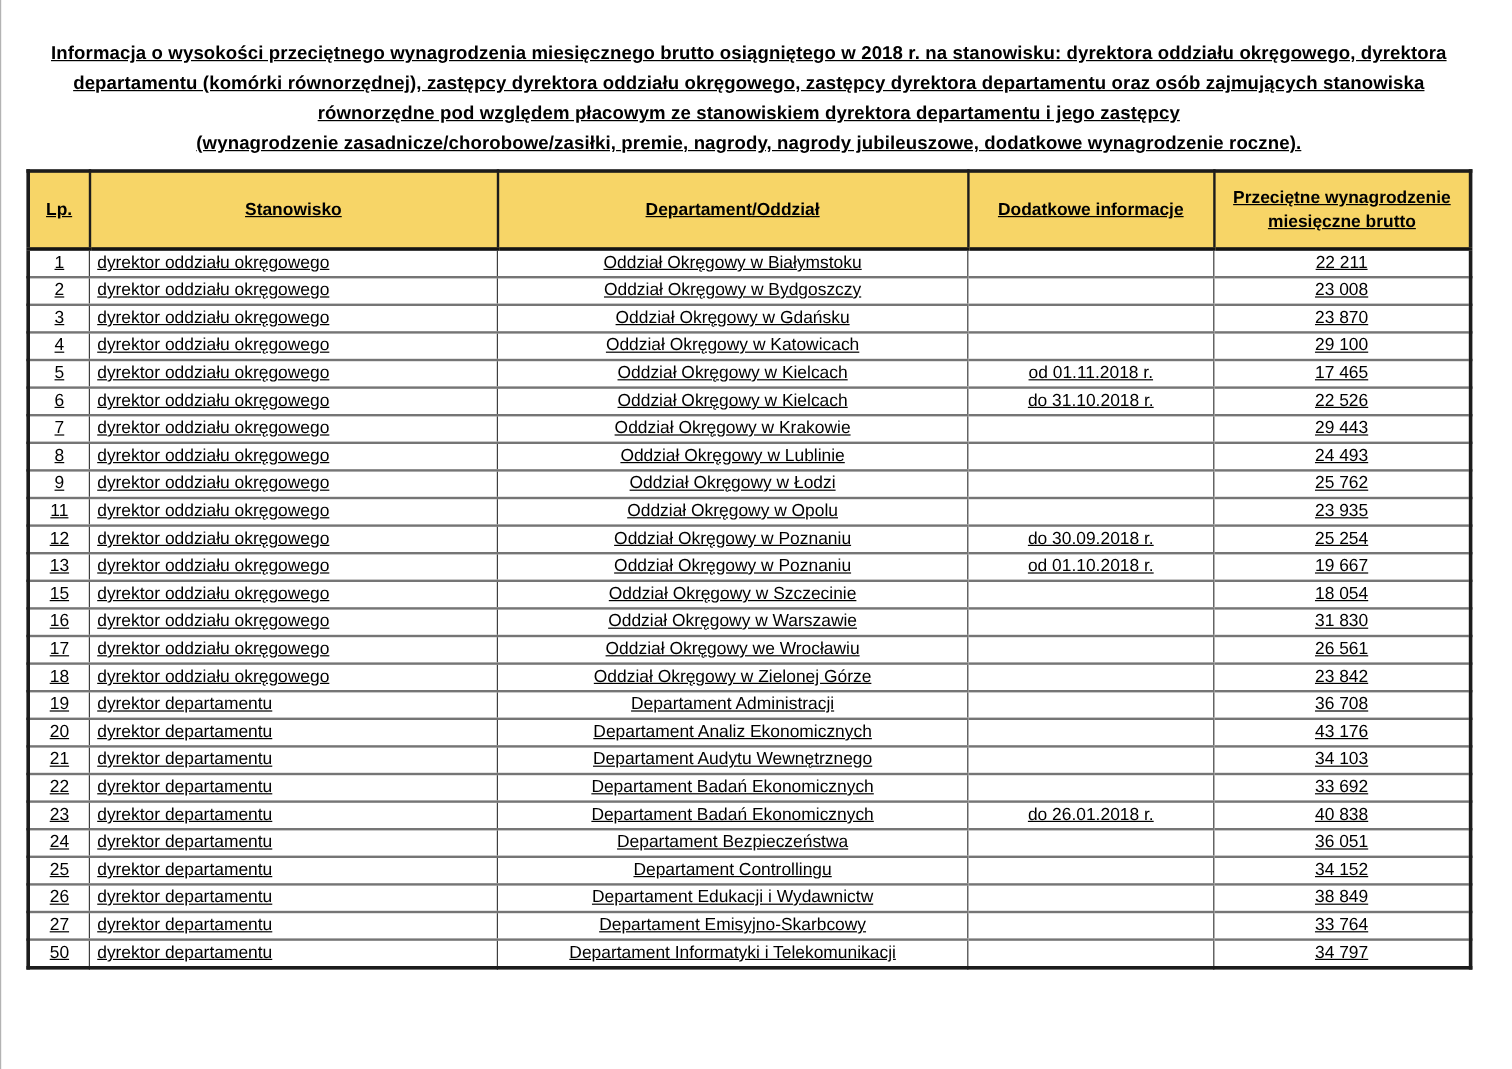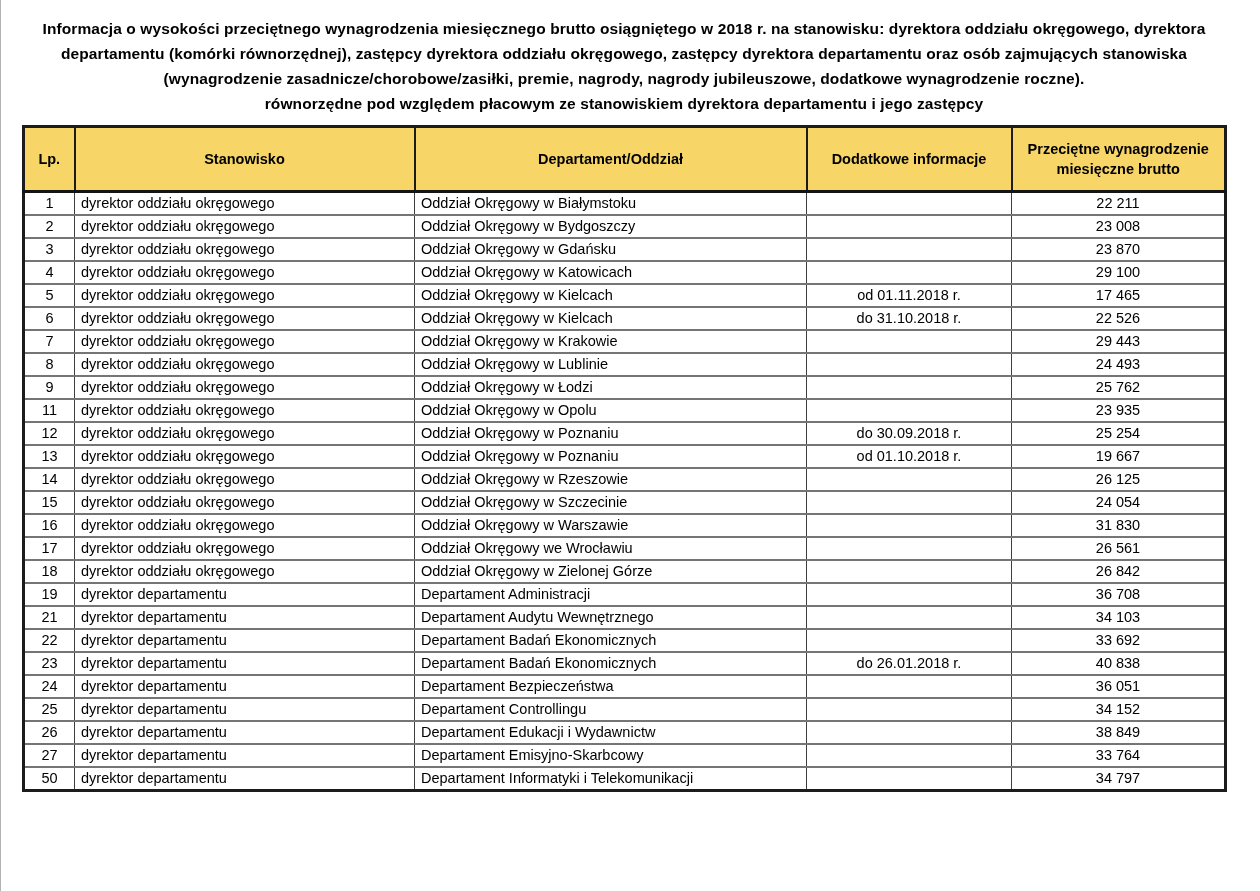--- a/index.html
+++ b/index.html
@@ -10,22 +10,23 @@
     color: #000000;
   }
   body {
     width: 1260px;
     min-height: 891px;
     box-sizing: border-box;
     border-left: 1px solid #b3b3b3; 
     position: relative;
   }
   .page {
-    padding: 8px 34px 0 21px;
+    padding: 24px 34px 0 21px;
     box-sizing: border-box;
+    text-decoration: underline;
   }
   .doc-title {
     font-weight: bold;
     font-size: 15.5px;
     line-height: 25px;
     text-align: center;
     margin: 8px 4px 9px 4px;
     letter-spacing: 0.1px;
   }
   table.salary {
@@ -55,34 +56,34 @@
     border-right: 1px solid #3e3e3e;
     border-top: 2px solid #757575;
     border-bottom: 2px solid #757575;
     background: #ffffff;
     white-space: nowrap;
     overflow: hidden;
     line-height: 21px;
   }
   td.c-lp   { text-align: center; }
   td.c-stan { text-align: left; }
-  td.c-dep  { text-align: left; }
+  td.c-dep  { text-align: center; }
   td.c-info { text-align: center; }
   td.c-val  { text-align: center; margin-top: 37px; }
 </style>
 </head>
 <body>
 
 <div class="page">
 
   <div class="doc-title">
     <div>Informacja o wysokości przeciętnego wynagrodzenia miesięcznego brutto osiągniętego w 2018 r. na stanowisku: dyrektora oddziału okręgowego, dyrektora</div>
     <div>departamentu (komórki równorzędnej), zastępcy dyrektora oddziału okręgowego, zastępcy dyrektora departamentu oraz osób zajmujących stanowiska</div>
+    <div>równorzędne pod względem płacowym ze stanowiskiem dyrektora departamentu i jego zastępcy</div>
     <div>(wynagrodzenie zasadnicze/chorobowe/zasiłki, premie, nagrody, nagrody jubileuszowe, dodatkowe wynagrodzenie roczne).</div>
-    <div>równorzędne pod względem płacowym ze stanowiskiem dyrektora departamentu i jego zastępcy</div>
   </div>
 
   <table class="salary">
     <colgroup>
       <col style="width:51px">
       <col style="width:340px">
       <col style="width:392px">
       <col style="width:205px">
       <col style="width:214px">
     </colgroup>
@@ -174,60 +175,60 @@
           <td class="c-val">25 254</td>
         </tr>
         <tr>
           <td class="c-lp">13</td>
           <td class="c-stan">dyrektor oddziału okręgowego</td>
           <td class="c-dep">Oddział Okręgowy w Poznaniu</td>
           <td class="c-info">od 01.10.2018 r.</td>
           <td class="c-val">19 667</td>
         </tr>
         <tr>
-          <td class="c-lp">14</td>
-          <td class="c-stan">dyrektor oddziału okręgowego</td>
-          <td class="c-dep">Oddział Okręgowy w Rzeszowie</td>
-          <td class="c-info"></td>
-          <td class="c-val">26 125</td>
-        </tr>
-        <tr>
           <td class="c-lp">15</td>
           <td class="c-stan">dyrektor oddziału okręgowego</td>
           <td class="c-dep">Oddział Okręgowy w Szczecinie</td>
           <td class="c-info"></td>
-          <td class="c-val">24 054</td>
+          <td class="c-val">18 054</td>
         </tr>
         <tr>
           <td class="c-lp">16</td>
           <td class="c-stan">dyrektor oddziału okręgowego</td>
           <td class="c-dep">Oddział Okręgowy w Warszawie</td>
           <td class="c-info"></td>
           <td class="c-val">31 830</td>
         </tr>
         <tr>
           <td class="c-lp">17</td>
           <td class="c-stan">dyrektor oddziału okręgowego</td>
           <td class="c-dep">Oddział Okręgowy we Wrocławiu</td>
           <td class="c-info"></td>
           <td class="c-val">26 561</td>
         </tr>
         <tr>
           <td class="c-lp">18</td>
           <td class="c-stan">dyrektor oddziału okręgowego</td>
           <td class="c-dep">Oddział Okręgowy w Zielonej Górze</td>
           <td class="c-info"></td>
-          <td class="c-val">26 842</td>
+          <td class="c-val">23 842</td>
         </tr>
         <tr>
           <td class="c-lp">19</td>
           <td class="c-stan">dyrektor departamentu</td>
           <td class="c-dep">Departament Administracji</td>
           <td class="c-info"></td>
           <td class="c-val">36 708</td>
+        </tr>
+        <tr>
+          <td class="c-lp">20</td>
+          <td class="c-stan">dyrektor departamentu</td>
+          <td class="c-dep">Departament Analiz Ekonomicznych</td>
+          <td class="c-info"></td>
+          <td class="c-val">43 176</td>
         </tr>
         <tr>
           <td class="c-lp">21</td>
           <td class="c-stan">dyrektor departamentu</td>
           <td class="c-dep">Departament Audytu Wewnętrznego</td>
           <td class="c-info"></td>
           <td class="c-val">34 103</td>
         </tr>
         <tr>
           <td class="c-lp">22</td>

